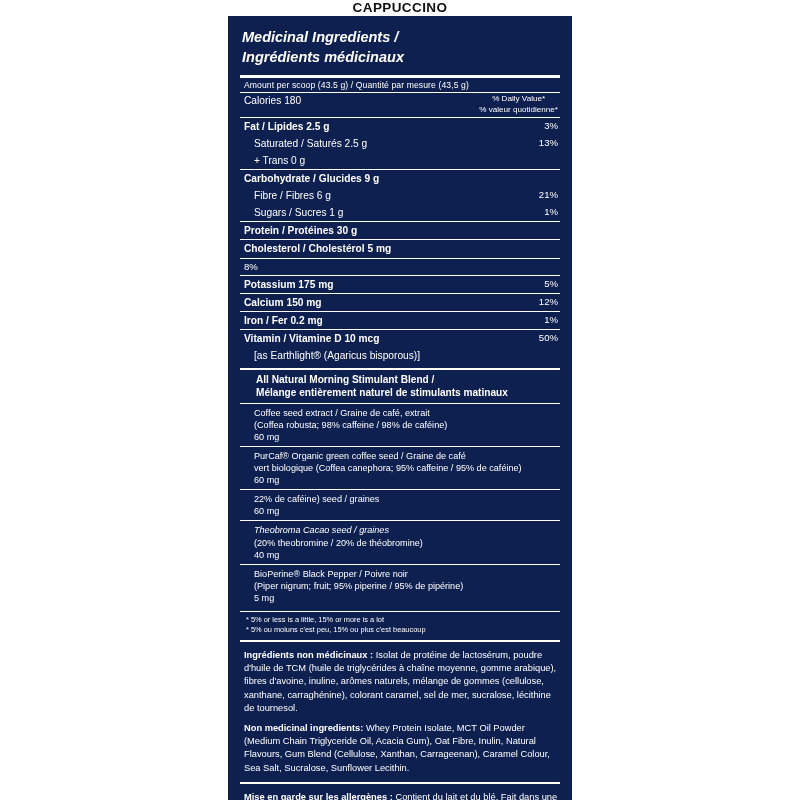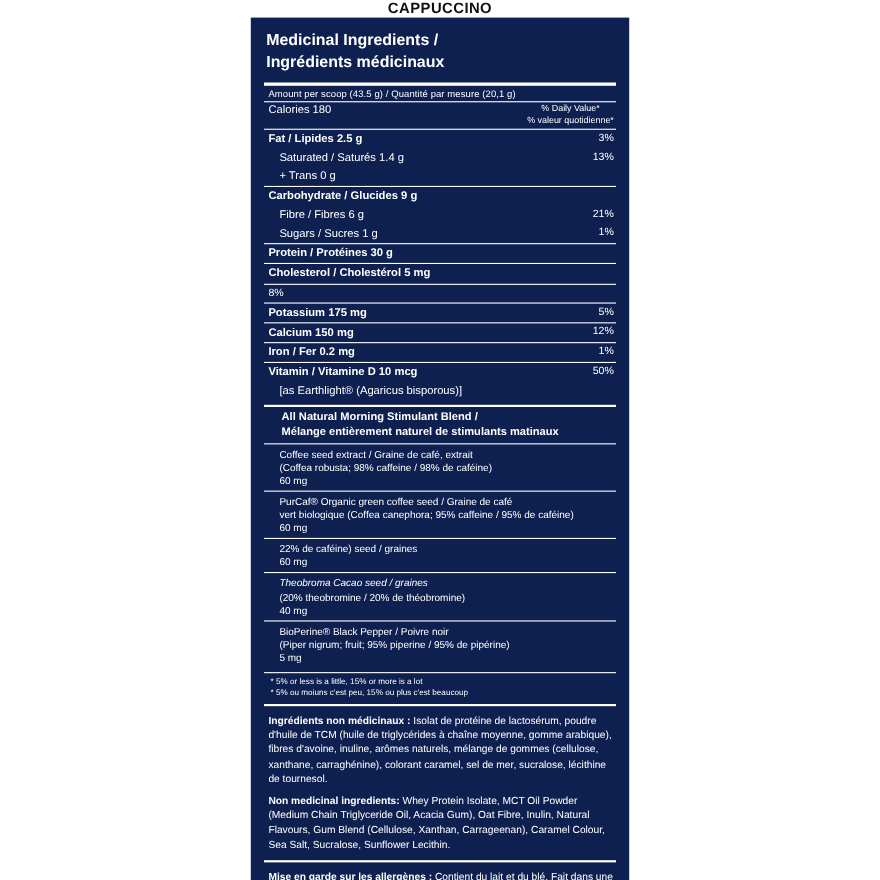--- a/index.html
+++ b/index.html
@@ -43,20 +43,21 @@
     box-sizing: border-box;
   }
   .panel-inner {
     padding: 10px 12px 12px 12px;
   }
   .panel-heading {
     font-size: 14.5px;
     font-weight: bold;
     line-height: 1.35;
     margin: 2px 0 8px 2px;
+    font-style: italic;
   }
   .panel-heading .l2 { display:block; }
 
   .rule {
     background: #ffffff;
     height: 1px;
     width: 100%;
     margin: 0;
   }
   .rule.thick { height: 3px; }
@@ -136,38 +137,38 @@
 
   <div class="panel">
     <div class="panel-inner">
 
       <div class="panel-heading">
         <span>Medicinal Ingredients /</span>
         <span class="l2">Ingrédients médicinaux</span>
       </div>
 
       <div class="rule thick"></div>
-      <div class="amount-row">Amount per scoop (43.5 g) / Quantité par mesure (20,1 g)</div>
+      <div class="amount-row">Amount per scoop (43.5 g) / Quantité par mesure (43,5 g)</div>
       <div class="rule"></div>
 
       <div class="calories-row">
         <div class="calories-lab">Calories 180</div>
         <div class="dv-head">
           <div>% Daily Value*</div>
           <div>% valeur quotidienne*</div>
         </div>
       </div>
 
       <div class="rule"></div>
       <div class="row">
         <div class="lab b">Fat / Lipides 2.5 g</div>
         <div class="val">3%</div>
       </div>
       <div class="row indent1">
-        <div class="lab">Saturated / Saturés 1.4 g</div>
+        <div class="lab">Saturated / Saturés 2.5 g</div>
         <div class="val">13%</div>
       </div>
       <div class="row indent1">
         <div class="lab">+ Trans 0 g</div>
         <div class="val"></div>
       </div>
 
       <div class="rule"></div>
       <div class="row">
         <div class="lab b">Carbohydrate / Glucides 9 g</div>

